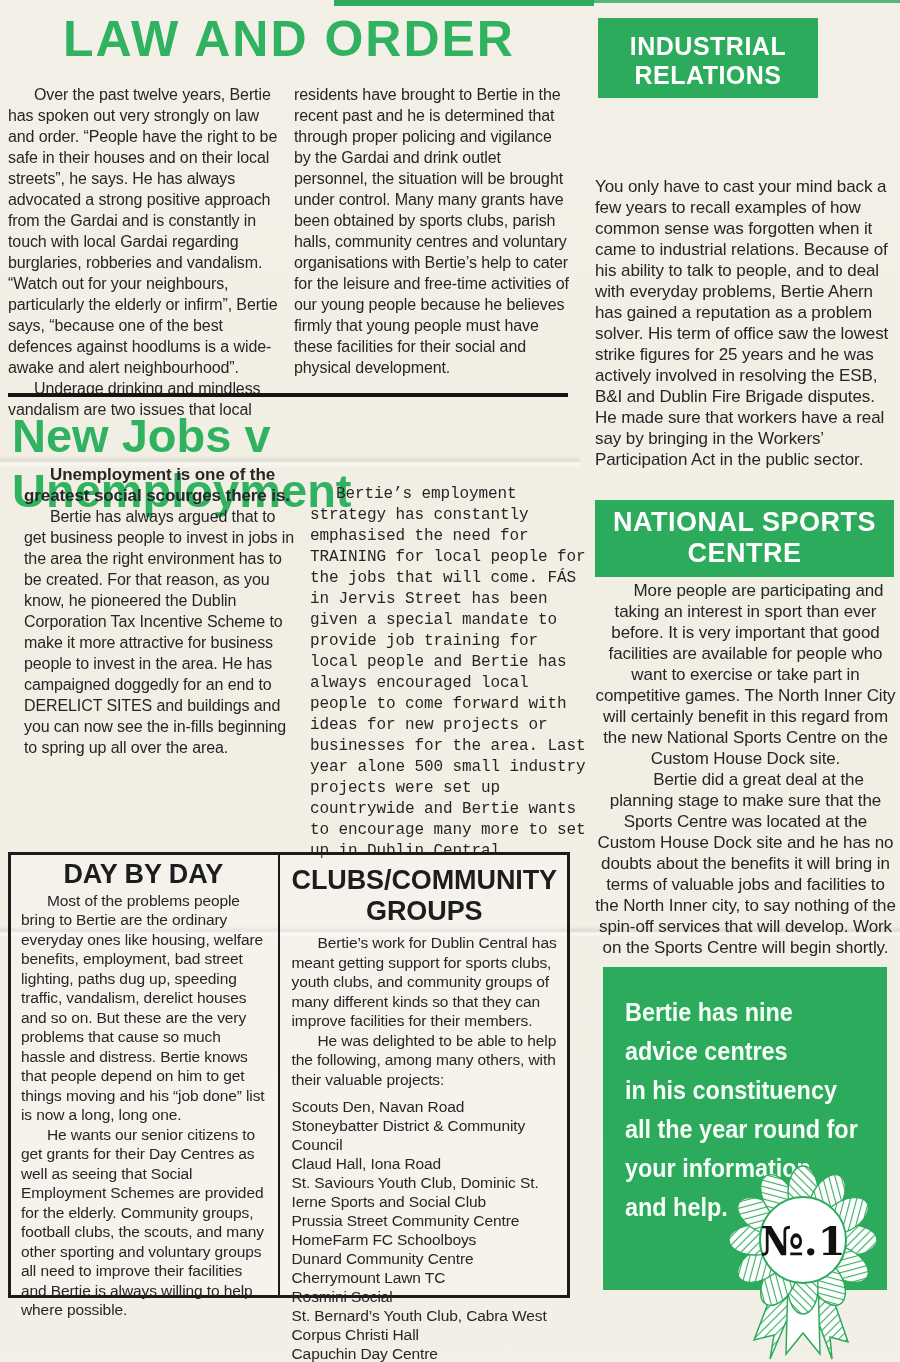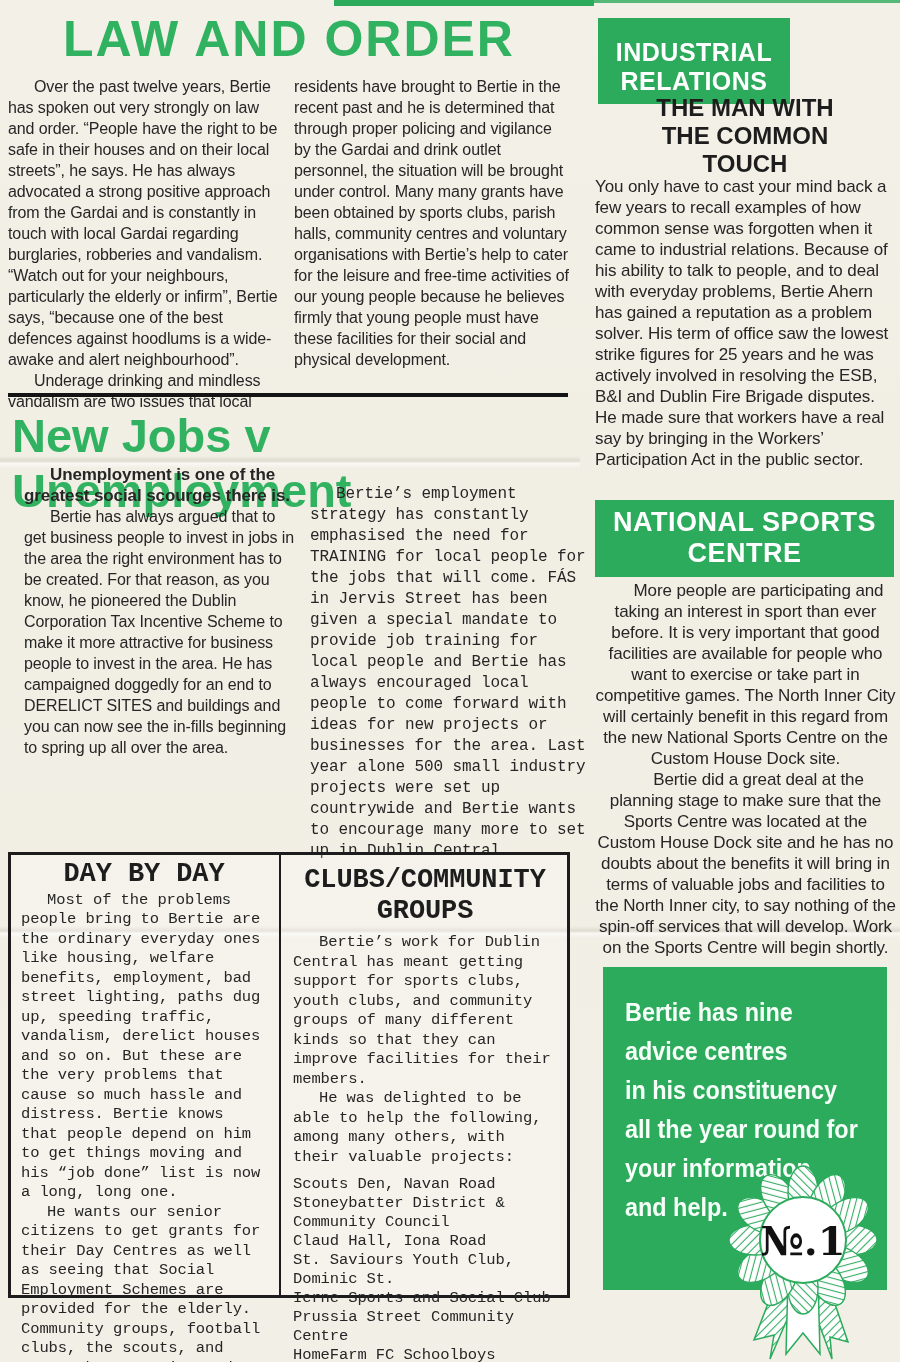--- a/index.html
+++ b/index.html
@@ -19,21 +19,21 @@
     background:linear-gradient(180deg,rgba(0,0,0,0) 0%,rgba(110,104,88,.14) 40%,rgba(255,255,255,.55) 62%,rgba(0,0,0,0) 100%);}
   .crease1{top:456px;width:580px;}
   .crease2{top:926px;width:900px;}
 
   
   .law-title{
     left:8px;top:10px;width:562px;text-align:center;
     font-size:50px;font-weight:bold;letter-spacing:2px;color:#30b261;
   }
   .cols{display:flex;}
-  .law-cols{left:8px;top:76px;width:562px;}
+  .law-cols{left:8px;top:84px;width:562px;}
   .col-a{width:272px;margin-right:14px;}
   .col-b{width:276px;}
   .body-txt{font-size:16px;line-height:21px;letter-spacing:-0.1px;}
   .body-txt p{margin:0;}
   .ind{text-indent:26px;}
 
   .rule{left:8px;top:393px;width:560px;height:4px;background:#141414;}
 
   .jobs-title{
     left:12px;top:408px;width:560px;
@@ -46,27 +46,27 @@
   
   .dd-box{
     left:8px;top:852px;width:562px;height:446px;
     border:3px solid #1c1c1c;background:rgba(255,255,255,.25);
     box-sizing:border-box;display:flex;
   }
   .dd-left{width:268px;box-sizing:border-box;padding:8px 12px 0 10px;}
   .dd-right{flex:1;box-sizing:border-box;border-left:2px solid #1c1c1c;padding:8px 10px 16px 12px;}
   .dd-title{font-size:27px;font-weight:bold;text-align:center;margin:2px 0 6px 0;color:#1d1d1d;}
   .cg-title{font-size:27px;font-weight:bold;text-align:center;line-height:31px;margin:2px 0 6px 0;color:#1d1d1d;}
-  .box-txt{font-size:15.5px;line-height:19.5px;letter-spacing:-0.1px;font-family:Liberation Mono, monospace;}
+  .box-txt{font-size:15.5px;line-height:19.5px;letter-spacing:-0.1px;}
   .box-txt p{margin:0;}
   .club-list{margin-top:8px;font-size:15.5px;line-height:19px;}
 
   
   .gbox{background:#2cab5c;color:#ffffff;font-weight:bold;text-align:center;box-sizing:border-box;}
-  .ir-box{left:598px;top:18px;width:192px;padding:20px 4px 8px 4px;font-size:25px;line-height:29px;letter-spacing:.5px;}
+  .ir-box{left:598px;top:18px;width:220px;padding:14px 4px 8px 4px;font-size:25px;line-height:29px;letter-spacing:.5px;}
   .ir-sub{
     left:595px;top:94px;width:300px;text-align:center;
     font-size:24px;line-height:28px;font-weight:bold;color:#1d1d1d;
   }
   .rc-txt{left:595px;top:176px;width:301px;font-size:17px;line-height:21px;letter-spacing:-0.1px;}
   .rc-txt p{margin:0;}
   .ns-box{left:595px;top:500px;width:299px;padding:7px 4px 8px 4px;font-size:27px;line-height:31px;letter-spacing:.5px;}
   .ns-txt{left:595px;top:580px;width:301px;font-size:17px;line-height:21px;letter-spacing:-0.1px;text-align:center;}
   .ns-txt p{margin:0;}
 
@@ -138,23 +138,20 @@
           <div>Rosmini Social</div>
           <div>St. Bernard’s Youth Club, Cabra West</div>
           <div>Corpus Christi Hall</div>
           <div>Capuchin Day Centre</div>
         </div>
     </div>
   </div>
 
   <div class="abs gbox ir-box pre">INDUSTRIAL
 RELATIONS</div>
-  <div class="abs ir-sub pre">THE MAN WITH
-THE COMMON
-TOUCH</div>
   <div class="abs rc-txt">
     <p>You only have to cast your mind back a few years to recall examples of how common sense was forgotten when it came to industrial relations. Because of his ability to talk to people, and to deal with everyday problems, Bertie Ahern has gained a reputation as a problem solver. His term of office saw the lowest strike figures for 25 years and he was actively involved in resolving the ESB, B&amp;I and Dublin Fire Brigade disputes. He made sure that workers have a real say by bringing in the Workers’ Participation Act in the public sector.</p>
   </div>
 
   <div class="abs gbox ns-box pre">NATIONAL SPORTS
 CENTRE</div>
   <div class="abs ns-txt">
     <p class="ind">More people are participating and taking an interest in sport than ever before. It is very important that good facilities are available for people who want to exercise or take part in competitive games. The North Inner City will certainly benefit in this regard from the new National Sports Centre on the Custom House Dock site.</p>
     <p class="ind">Bertie did a great deal at the planning stage to make sure that the Sports Centre was located at the Custom House Dock site and he has no doubts about the benefits it will bring in terms of valuable jobs and facilities to the North Inner city, to say nothing of the spin-off services that will develop. Work on the Sports Centre will begin shortly.</p>
   </div>

